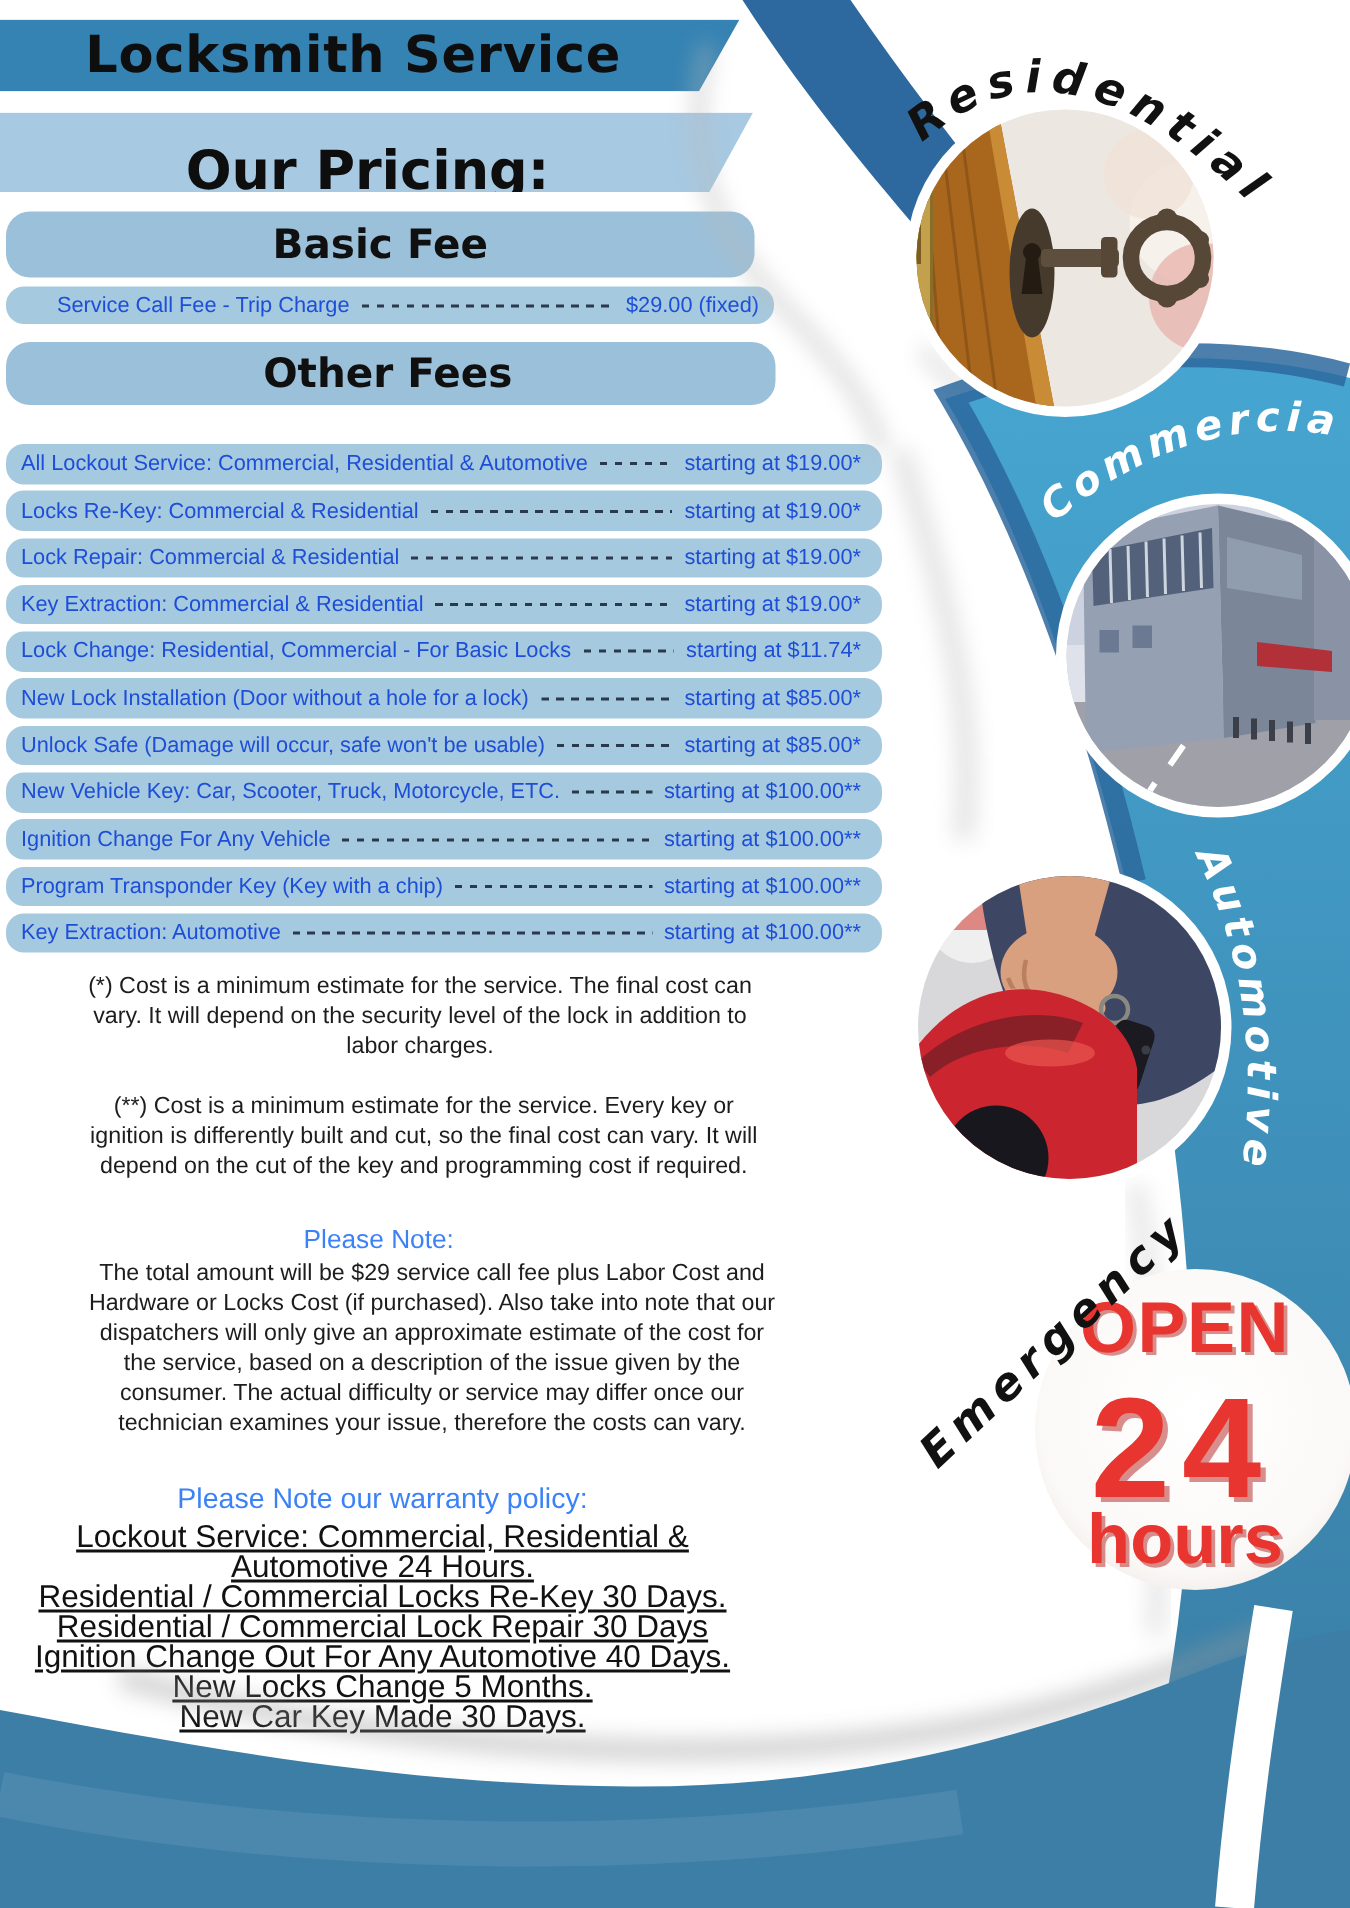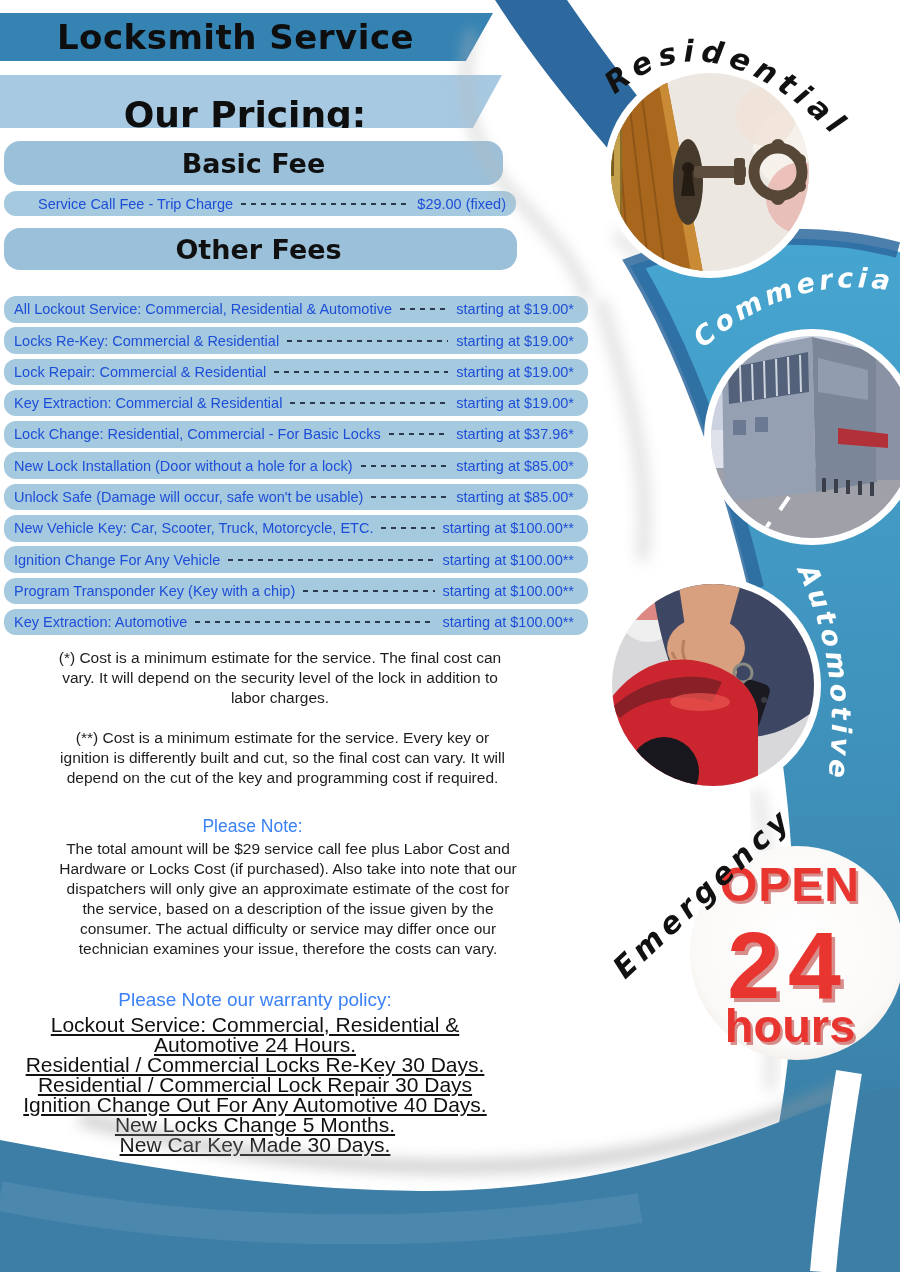--- a/index.html
+++ b/index.html
@@ -92,21 +92,21 @@
           <span class="fee-price">starting at $19.00*</span>
         </div>
         <div class="fee-row">
           <span class="fee-label">Key Extraction: Commercial &amp; Residential</span>
           <span class="fee-leader"></span>
           <span class="fee-price">starting at $19.00*</span>
         </div>
         <div class="fee-row">
           <span class="fee-label">Lock Change: Residential, Commercial - For Basic Locks</span>
           <span class="fee-leader"></span>
-          <span class="fee-price">starting at $37.96*</span>
+          <span class="fee-price">starting at $11.74*</span>
         </div>
         <div class="fee-row">
           <span class="fee-label">New Lock Installation (Door without a hole for a lock)</span>
           <span class="fee-leader"></span>
           <span class="fee-price">starting at $85.00*</span>
         </div>
         <div class="fee-row">
           <span class="fee-label">Unlock Safe (Damage will occur, safe won't be usable)</span>
           <span class="fee-leader"></span>
           <span class="fee-price">starting at $85.00*</span>

